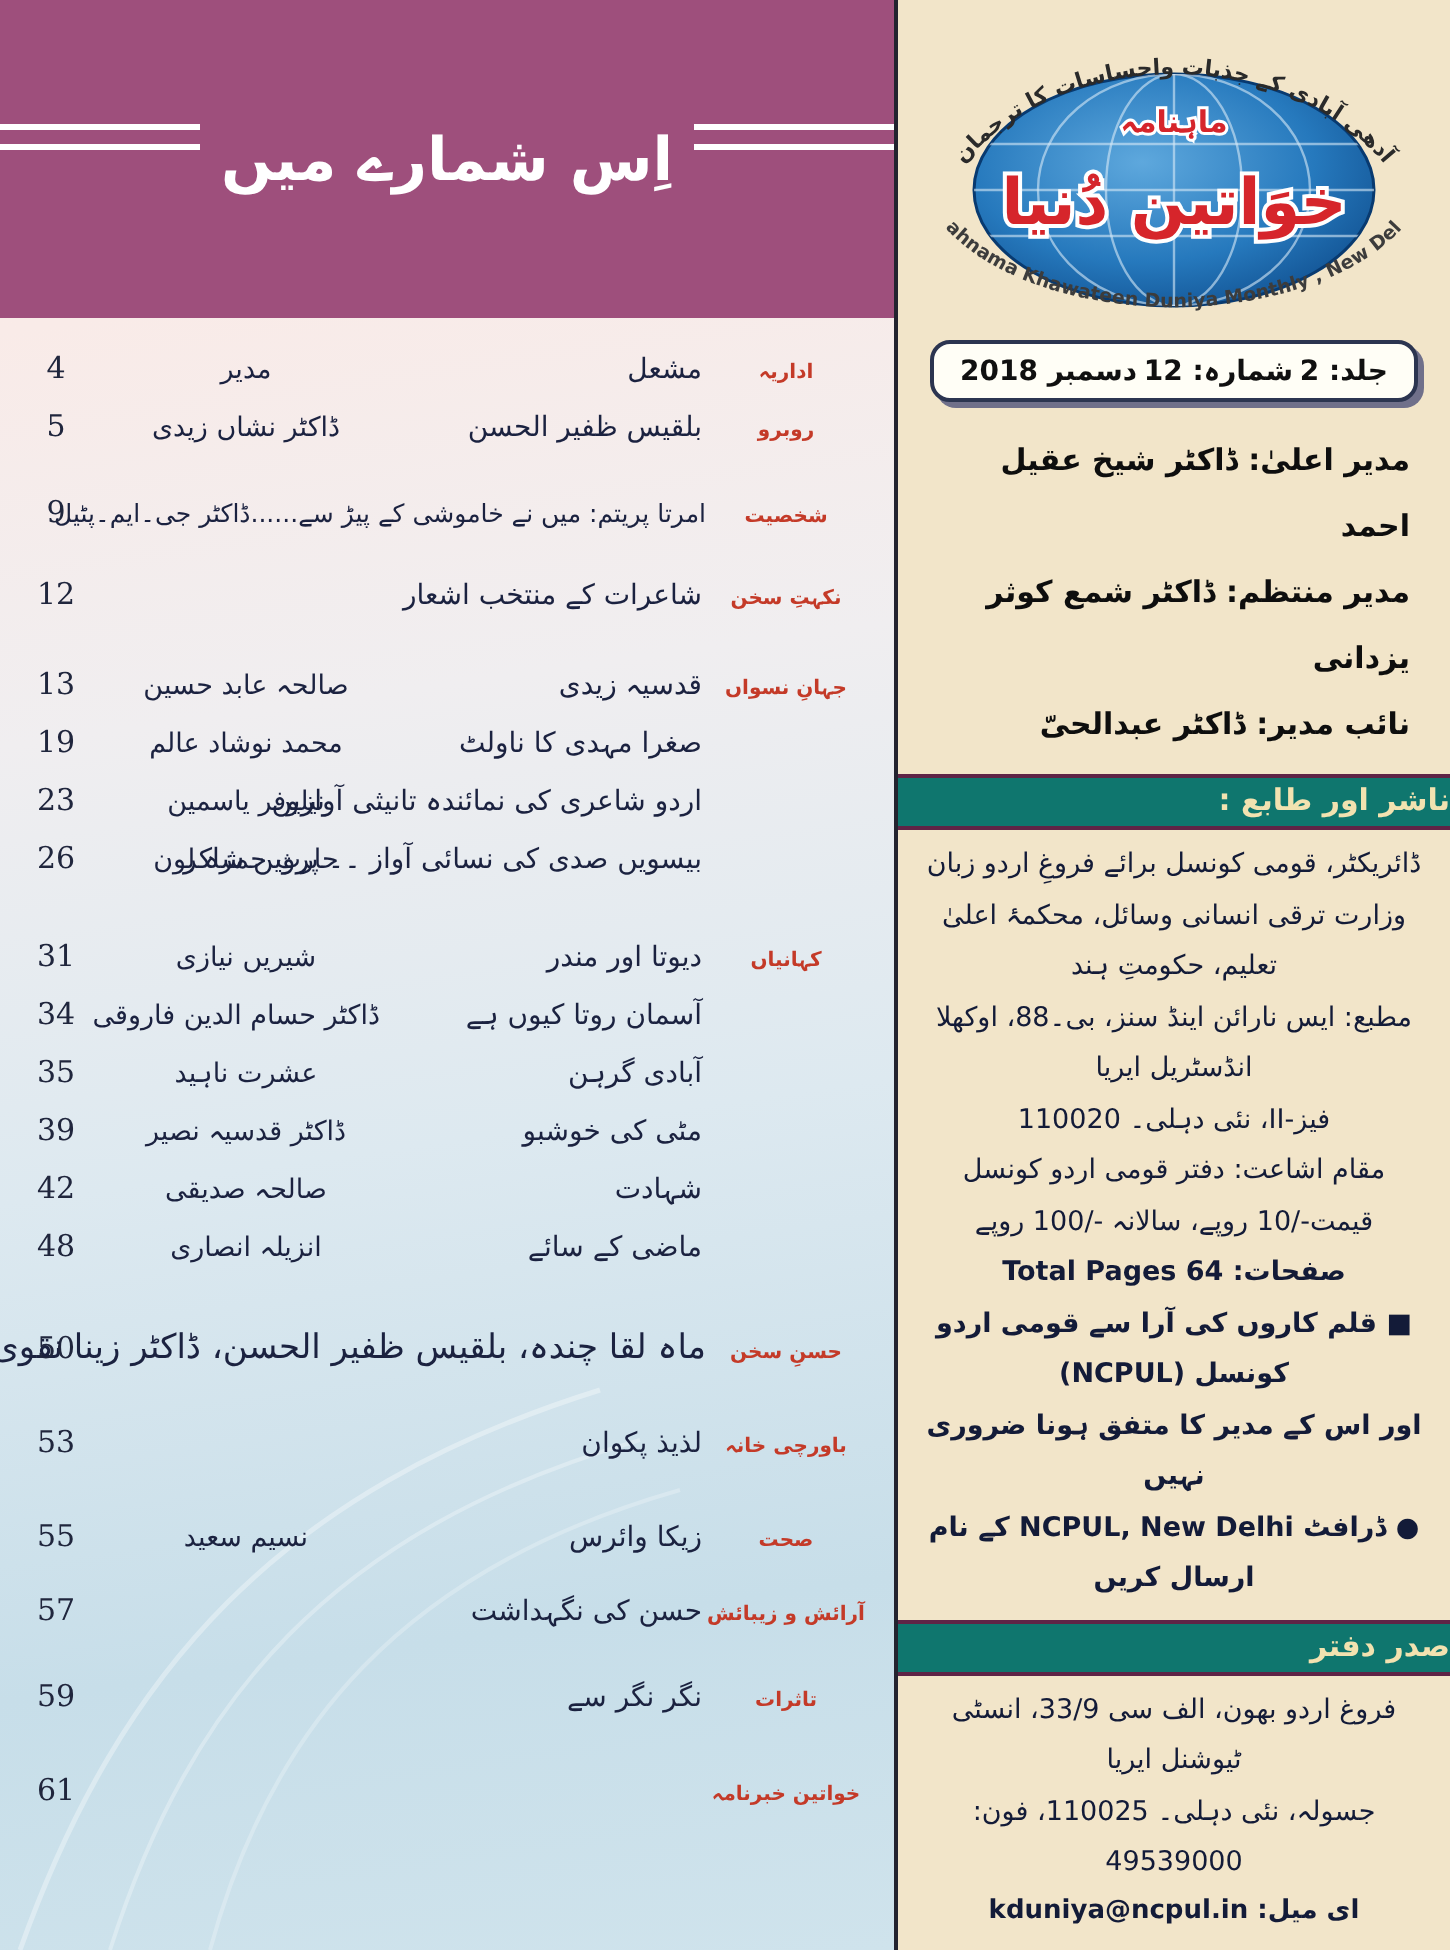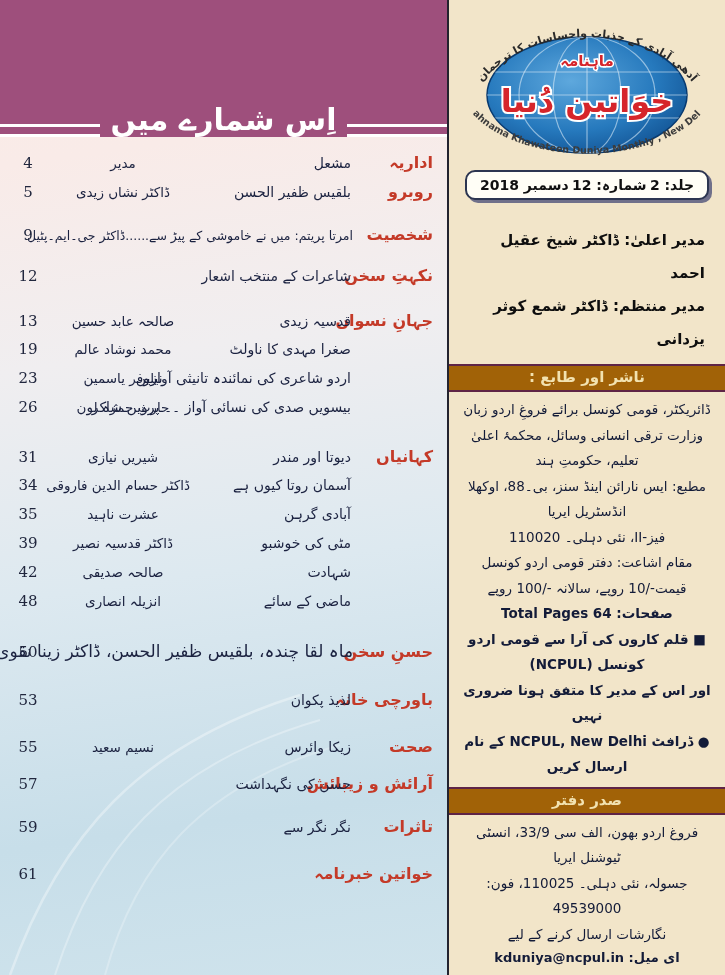--- a/index.html
+++ b/index.html
@@ -2,49 +2,49 @@
 <html lang="ur"><head>
 <meta charset="utf-8">
 <style>
   html,body{margin:0;padding:0;background:#888;}
   .page{position:relative;width:725px;height:975px;overflow:hidden;margin:0 auto;
         font-family:"DejaVu Sans",sans-serif;background:#f2e5c9;}
 
   
   .left-col{position:absolute;left:0;top:0;width:447px;height:975px;
     background:linear-gradient(172deg,#fbece6 0%,#f9ebe8 16%,#f0eef0 36%,#dde9f0 58%,#c7dee9 82%,#cfe3ec 100%);}
-  .band{height:137px;background:#9e4f7c;display:flex;align-items:flex-end;direction:rtl;
+  .band{height:159px;background:#9e4f7c;display:flex;align-items:flex-start;direction:rtl;
         box-sizing:border-box;padding:62px 0 0 0;}
   .band h1{margin:0 10px;font-size:30px;font-weight:bold;color:#ffffff;white-space:nowrap;}
   .rule{flex:1;height:7px;border-top:3px solid #ffffff;border-bottom:3px solid #ffffff;}
   .toc{padding:16px 6px 0 0;position:relative;z-index:2;}
   .row{display:grid;direction:rtl;grid-template-columns:88px minmax(0,1fr) 134px 56px;
        align-items:baseline;min-height:29px;font-size:14px;color:#1b2240;}
-  .cat{color:#c43a28;font-weight:bold;font-size:16px;padding-right:8px;white-space:nowrap;}
+  .cat{color:#c43a28;font-weight:bold;font-size:10px;padding-right:8px;white-space:nowrap;text-align:center;}
   .ttl{text-align:right;white-space:nowrap;padding-right:2px;}
   .aut{text-align:center;white-space:nowrap;font-size:13.5px;}
   .pg{text-align:center;font-family:"DejaVu Serif",serif;font-size:15px;color:#20263d;direction:ltr;}
   .span2{grid-column:span 2;display:flex;direction:rtl;justify-content:space-between;
          align-items:baseline;white-space:nowrap;}
   .span2 .t{font-size:12.5px;} .span2 .a{font-size:12.5px;padding-left:4px;text-align:right;}
   .tight .t{font-size:17px;letter-spacing:-0.2px;}
   .mt8{margin-top:8px}.mt12{margin-top:12px}.mt14{margin-top:14px}
   .mt16{margin-top:16px}.mt18{margin-top:18px}.mt20{margin-top:20px}
   .rays{position:absolute;left:0;bottom:0;z-index:1;}
 
   
   .right-col{position:absolute;left:447px;top:0;width:278px;height:975px;background:#f2e5c9;
              border-left:2px solid #23232f;box-sizing:border-box;}
   .logo{display:block;margin:0 auto;}
   .issue-box{margin:8px 16px 0;background:#fffef6;border:2px solid #2c3550;border-radius:10px;
              box-shadow:3px 3px 0 #70708a;display:flex;direction:rtl;justify-content:space-between;
              align-items:center;padding:5px 13px;font-weight:bold;font-size:14px;color:#101010;}
-  .editors{margin:24px 20px 8px;direction:rtl;text-align:right;font-weight:bold;
+  .editors{margin:13px 20px 8px;direction:rtl;text-align:right;font-weight:bold;
            font-size:15px;line-height:33px;color:#0e0e0e;}
-  .bar{background:#a16207;color:#f2e2b0;font-weight:bold;text-align:center;font-size:15px;
+  .bar{background:#0f766e;color:#f2e2b0;font-weight:bold;text-align:right;font-size:15px;
        padding:2px 0 4px;border-top:2px solid #5f2446;border-bottom:2px solid #5f2446;direction:rtl;}
   .block{direction:rtl;text-align:center;font-size:13.5px;line-height:25.5px;
          color:#131b38;margin:5px 5px 7px;}
   .block .bold{font-weight:bold;}
   .block .mail{font-size:13px;line-height:22px;font-weight:bold;}
 </style>
 </head>
 <body>
 
 <div class="page">
@@ -242,20 +242,21 @@
 
     <div class="issue-box">
       <span>جلد: 2</span>
       <span>شمارہ: 12</span>
       <span>دسمبر 2018</span>
     </div>
 
     <div class="editors">
       <div>مدیر اعلیٰ: ڈاکٹر شیخ عقیل احمد</div>
       <div>مدیر منتظم: ڈاکٹر شمع کوثر یزدانی</div>
+      <div>نائب مدیر: ڈاکٹر عبدالحیّ</div>
     </div>
 
     <div class="bar">ناشر اور طابع :</div>
 
     <div class="block">
       <div>ڈائریکٹر، قومی کونسل برائے فروغِ اردو زبان</div>
       <div>وزارت ترقی انسانی وسائل، محکمۂ اعلیٰ تعلیم، حکومتِ ہند</div>
       <div>مطبع: ایس نارائن اینڈ سنز، بی۔88، اوکھلا انڈسٹریل ایریا</div>
       <div>فیز-II، نئی دہلی۔ 110020</div>
       <div>مقام اشاعت: دفتر قومی اردو کونسل</div>
@@ -264,19 +265,18 @@
       <div class="bold">■ قلم کاروں کی آرا سے قومی اردو کونسل (NCPUL)</div>
       <div class="bold">اور اس کے مدیر کا متفق ہونا ضروری نہیں</div>
       <div class="bold">● ڈرافٹ NCPUL, New Delhi کے نام ارسال کریں</div>
     </div>
 
     <div class="bar">صدر دفتر</div>
 
     <div class="block">
       <div>فروغ اردو بھون، الف سی 33/9، انسٹی ٹیوشنل ایریا</div>
       <div>جسولہ، نئی دہلی۔ 110025، فون: 49539000</div>
-      <div>نگارشات ارسال کرنے کے لیے</div>
       <div class="mail">ای میل: kduniya@ncpul.in</div>
 
     </div>
 
   </div>
 </div>
 
 </body></html>

